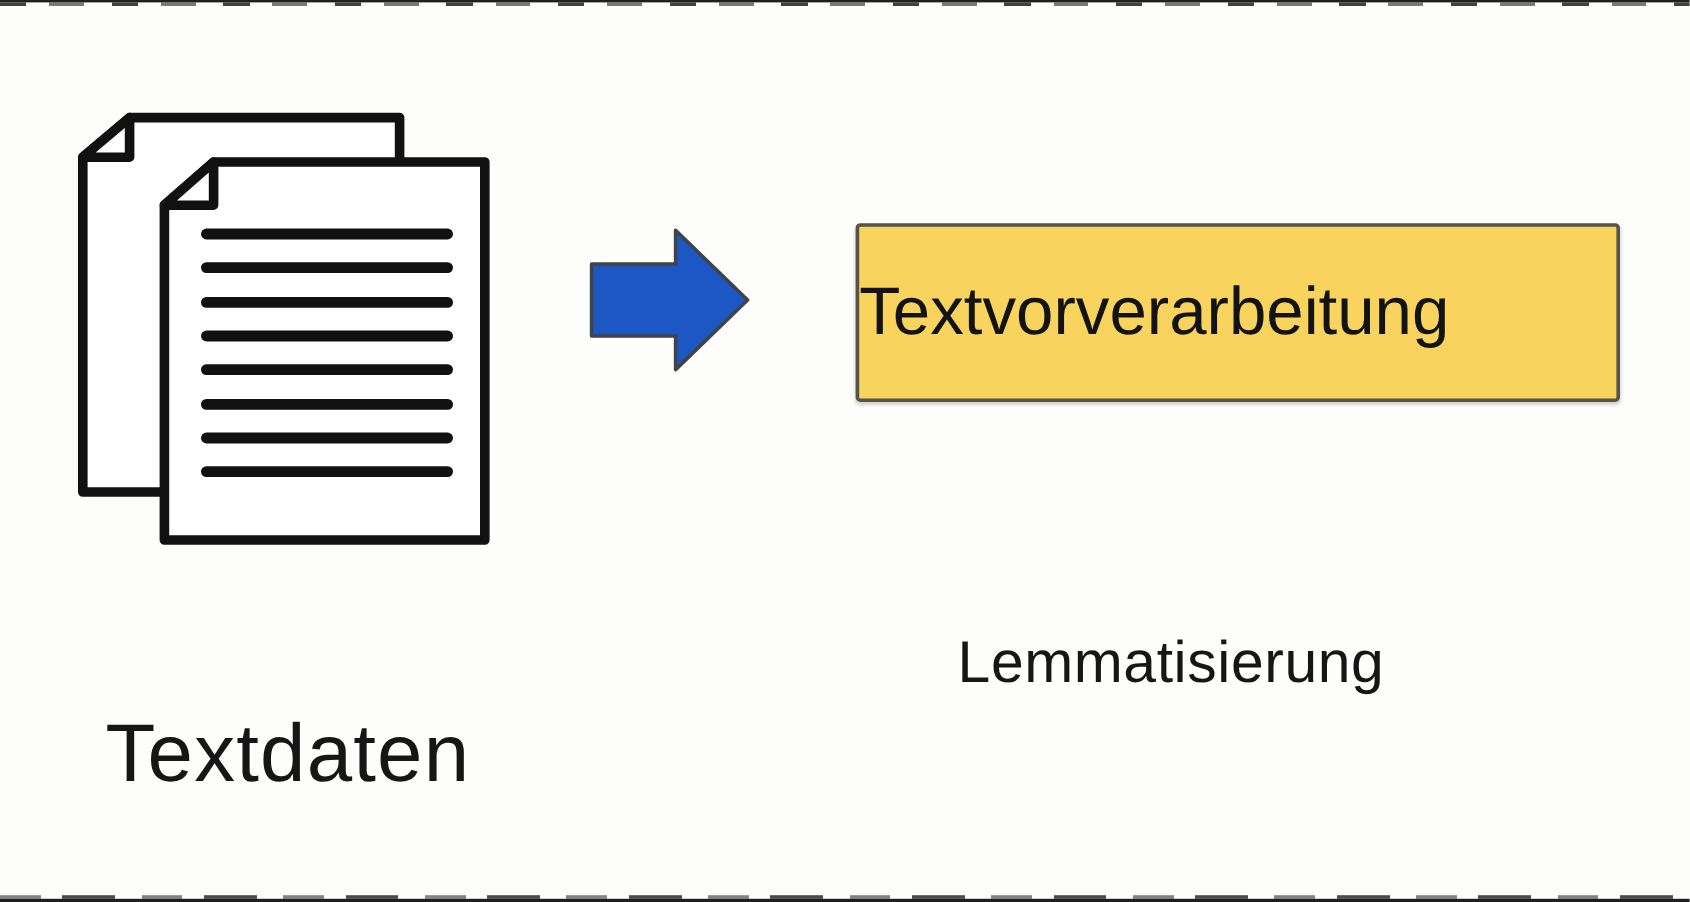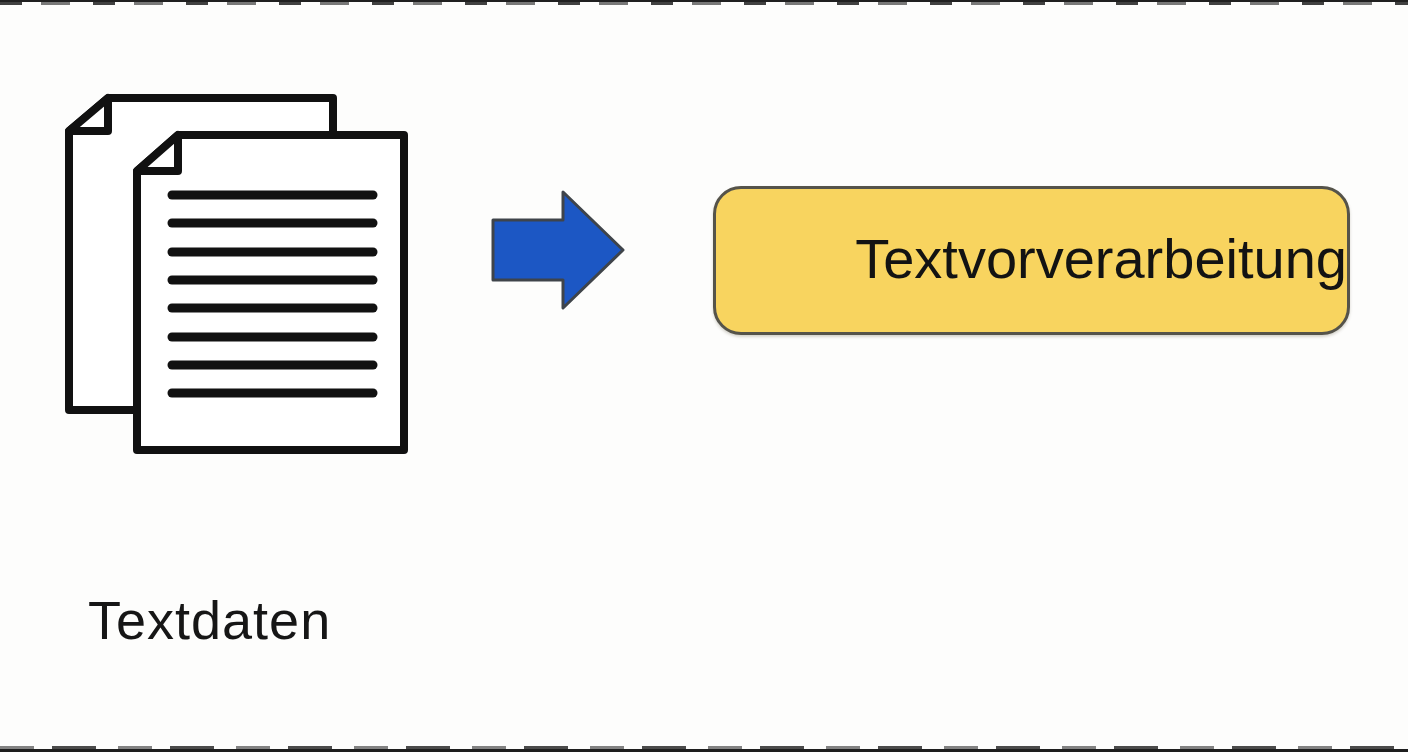--- a/index.html
+++ b/index.html
@@ -55,39 +55,39 @@
   }
   .process-box {
     position: absolute;
     left: 713px;
     top: 186px;
     width: 637px;
     height: 149px;
     box-sizing: border-box;
     background: #f8d45f;
     border: 3px solid #55534a;
-    border-radius: 28px;
+    border-radius: 4px;
     display: flex;
     align-items: center;
-    justify-content: flex-end;
+    justify-content: flex-start;
     box-shadow: 0 2px 3px rgba(90, 85, 60, 0.25);
   }
   .process-box .label {
     font-size: 56px;
     line-height: 1;
     letter-spacing: 0px;
     color: #131313;
     white-space: nowrap;
     transform: translateY(-2px);
   }
   .source-label {
     position: absolute;
     left: 88px;
     top: 588px;
-    font-size: 54px;
+    font-size: 68px;
     line-height: 1.2;
     letter-spacing: 1px;
     color: #161616;
     white-space: nowrap;
   }
   .steps-list {
     position: absolute;
     left: 798px;
     top: 522px;
     font-size: 49px;
@@ -131,17 +131,18 @@
     <polygon points="13,40 83,40 83,12 143,70 83,128 83,100 13,100" fill="#1c57c4" stroke="#3f444a" stroke-width="3" stroke-linejoin="round"></polygon>
   </svg>
 
   <div class="process-box">
     <span class="label">Textvorverarbeitung</span>
   </div>
 
   <div class="source-label">Textdaten</div>
 
   <div class="steps-list">
+    <div class="step">Lemmatisierung</div>
   </div>
 
   <div class="edge-artifact edge-bottom"></div>
 
 </div>
 
 </body></html>

